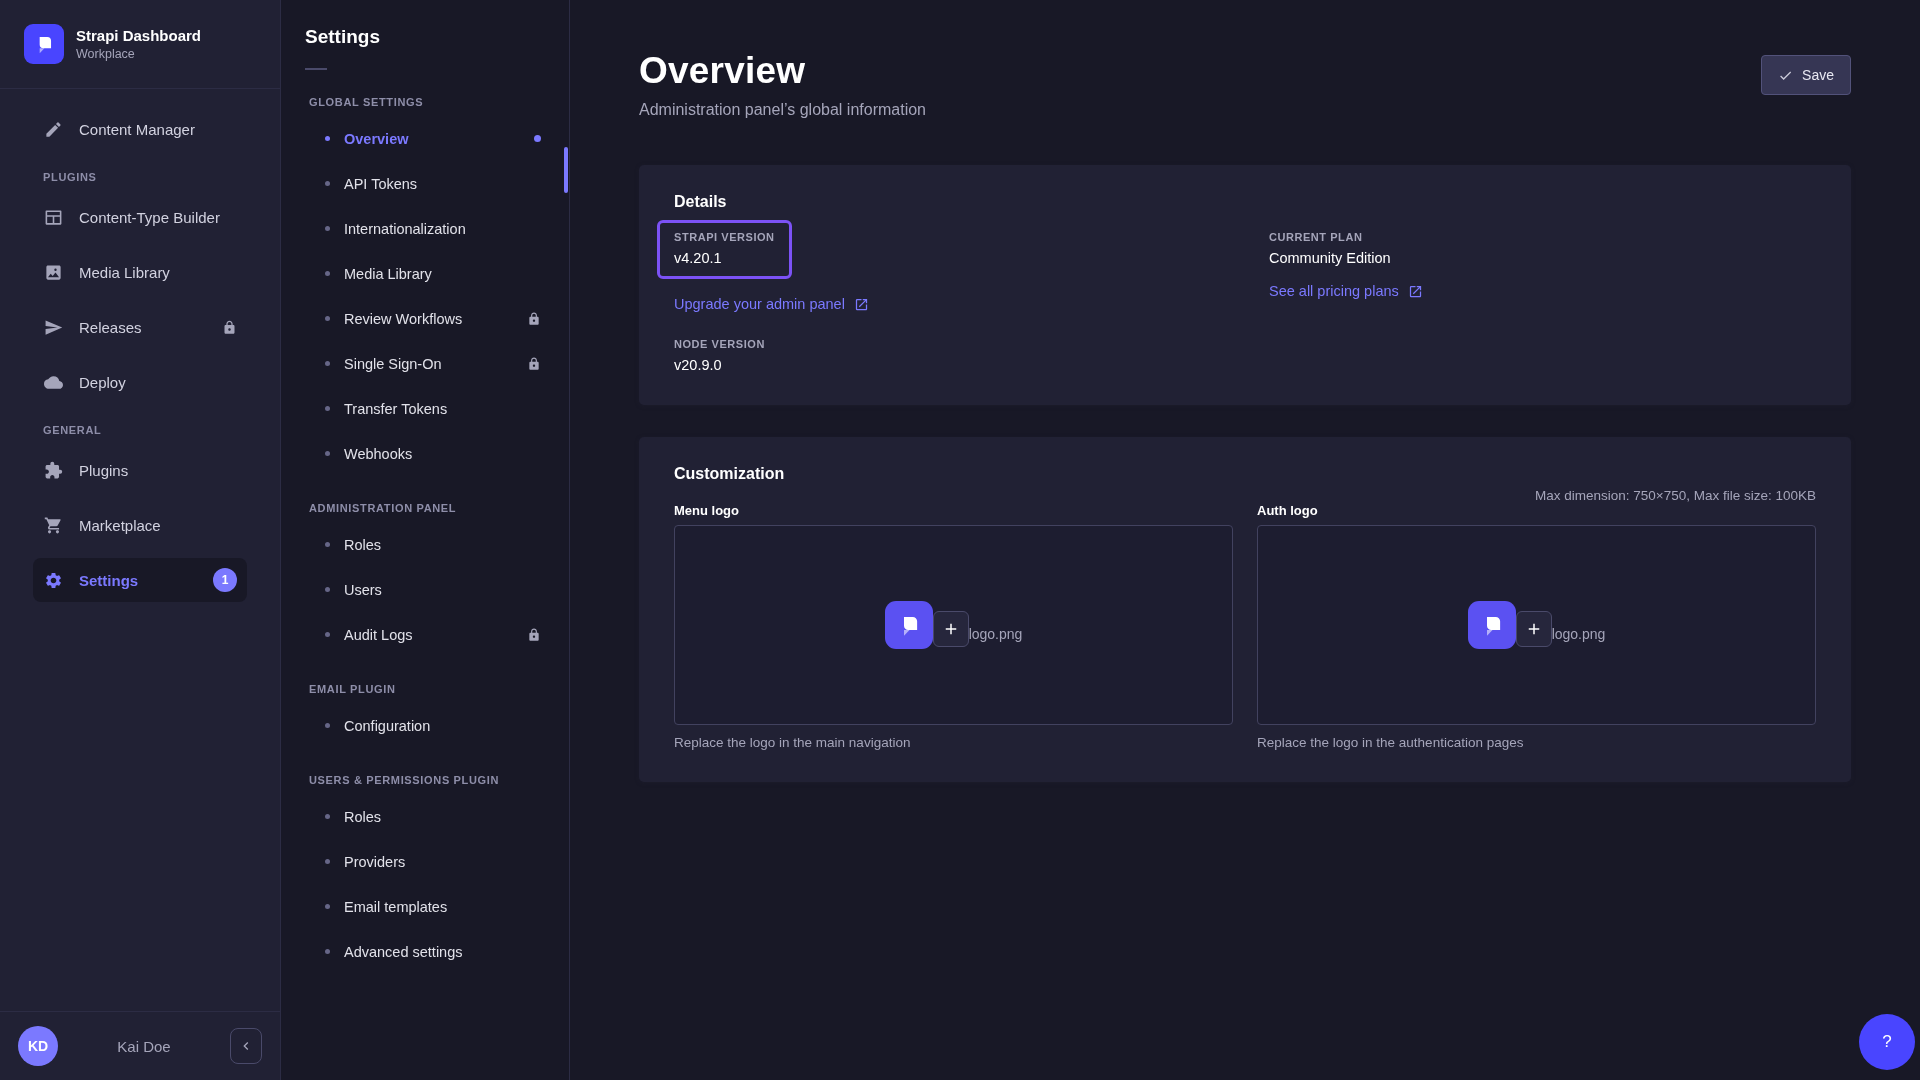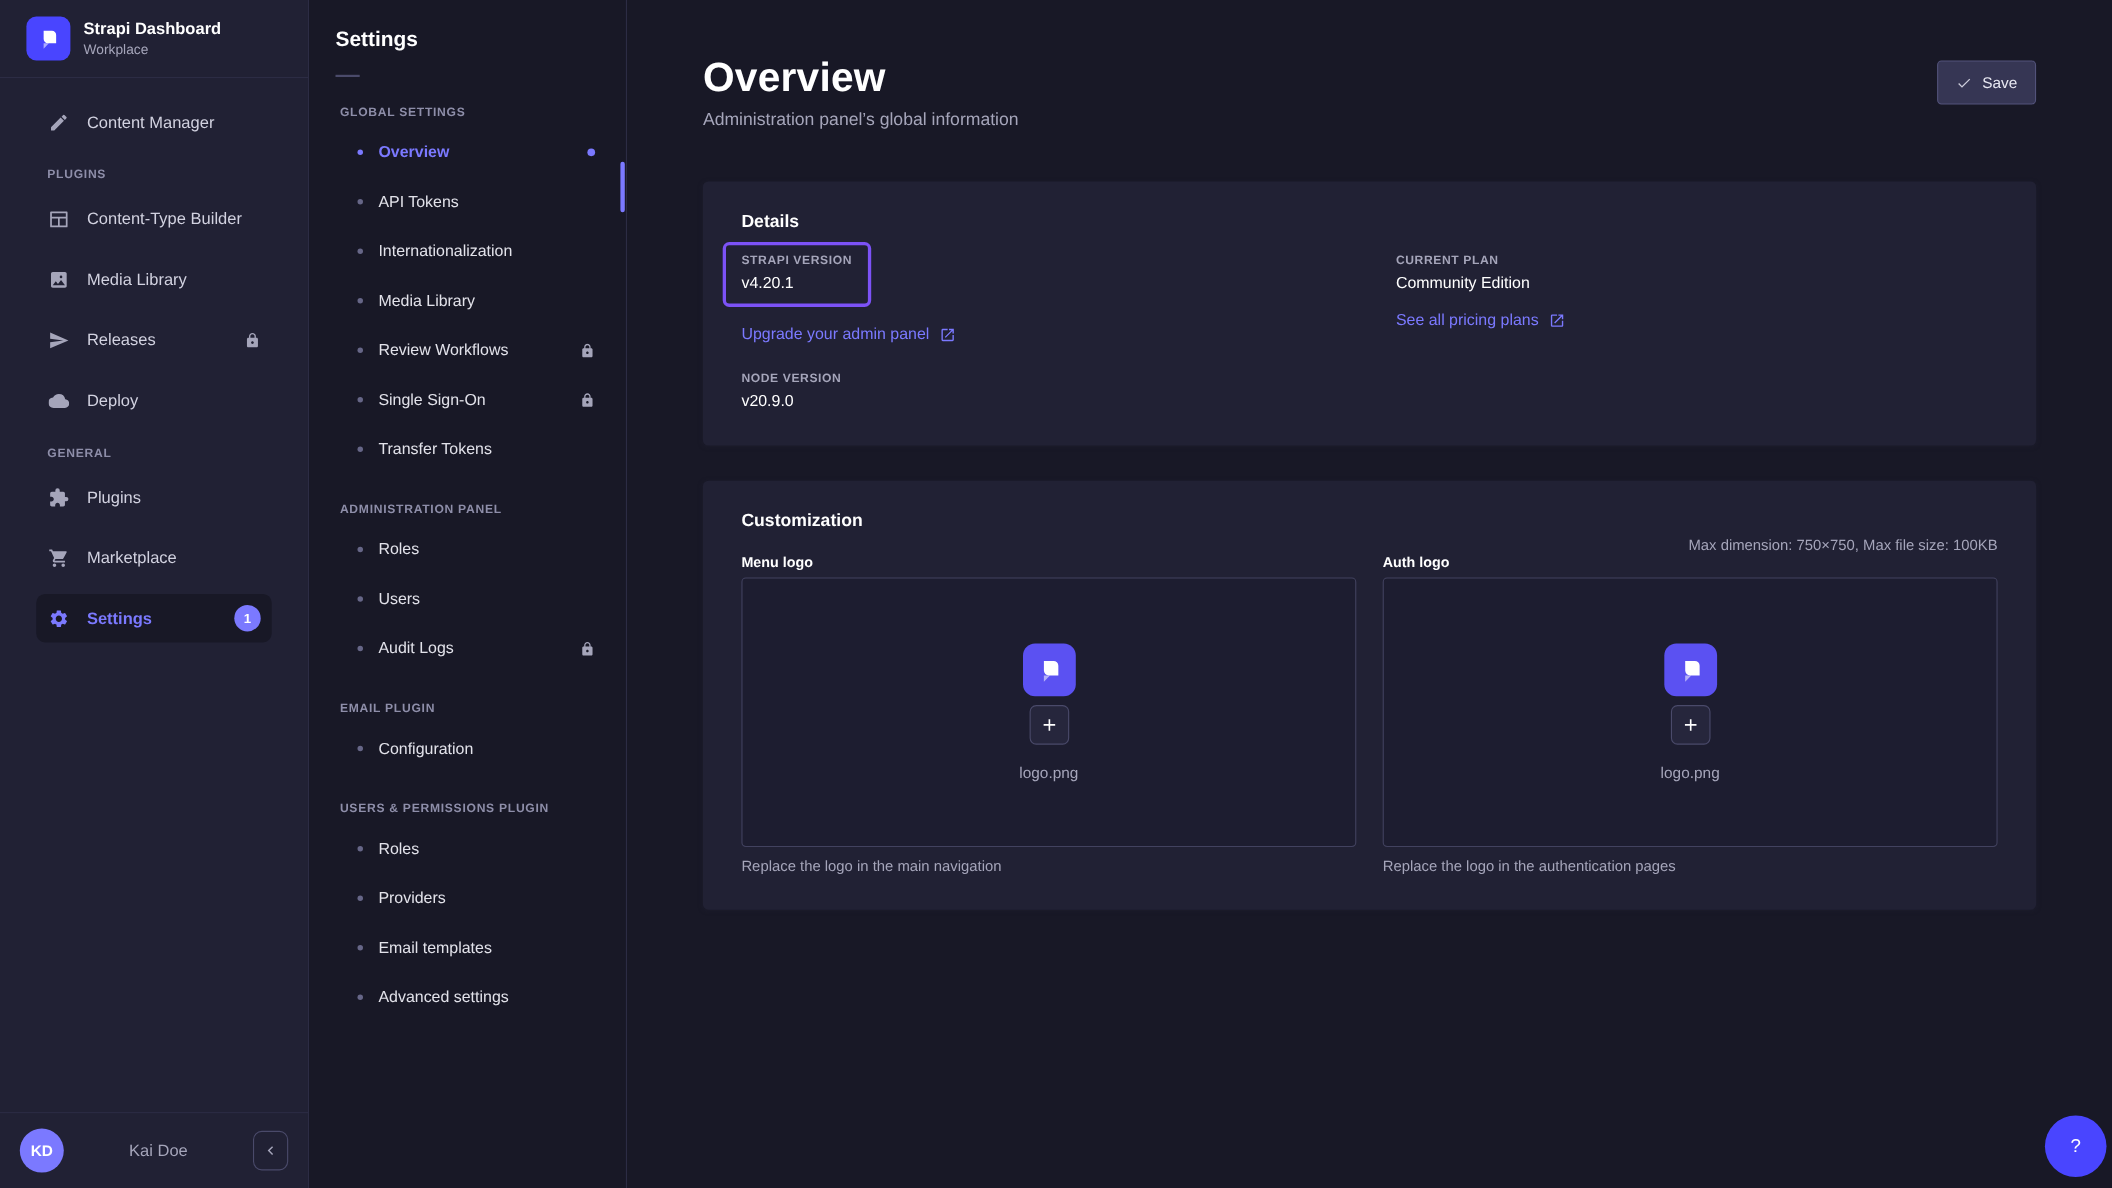--- a/index.html
+++ b/index.html
@@ -9,21 +9,21 @@
     background:#181826;
     color:#ffffff;
   }
   .app { display:flex; width:1920px; height:1080px; }
 
   
   .mainnav {
     width:281px; background:#212134; border-right:1px solid #2c2c44;
     display:flex; flex-direction:column; flex-shrink:0;
   }
-  .brand { display:flex; align-items:center; gap:12px; padding:11px 24px; height:71px; border-bottom:1px solid #2c2c44; }
+  .brand { display:flex; align-items:center; gap:12px; padding:11px 24px; height:89px; border-bottom:1px solid #2c2c44; }
   .brand-logo { width:40px; height:40px; border-radius:9px; background:#4945ff; display:flex; align-items:center; justify-content:center; flex-shrink:0; }
   .brand-title { font-size:15px; font-weight:700; color:#ffffff; line-height:1.3; }
   .brand-sub { font-size:12.5px; color:#a5a5ba; line-height:1.3; }
   .nav-scroll { flex:1; padding:18px 33px 0; }
   .nav-item {
     display:flex; align-items:center; gap:16px; height:44px; padding:0 10px;
     border-radius:8px; color:#d2d2e0; font-size:15px; margin-bottom:11px; cursor:pointer;
   }
   .nav-item .nicon { width:20px; height:20px; color:#a5a5ba; flex-shrink:0; display:flex; align-items:center; justify-content:center; }
   .nav-item.active { background:#181826; color:#7b79ff; font-weight:600; }
@@ -93,22 +93,22 @@
     text-decoration:none; margin-top:17px; cursor:pointer; width:fit-content;
   }
   .field-block { display:flex; flex-direction:column; align-items:flex-start; }
   .mt26 { margin-top:26px; }
 
   .card-custom { margin-top:32px; }
   .logo-row { display:flex; gap:24px; }
   .logo-field { flex:1; min-width:0; }
   .logo-field-label { font-size:13px; font-weight:700; color:#ffffff; margin-bottom:7px; }
   .logo-box {
-    border:1px solid #42425f; border-radius:4px; background:#1d1d30; height:245px;
-    display:flex; flex-direction:column; align-items:center; justify-content:center;
+    border:1px solid #42425f; border-radius:4px; background:#1d1d30; height:200px;
+    display:flex; flex-direction:row; align-items:center; justify-content:center;
   }
   .strapi-tile { width:48px; height:48px; border-radius:11px; background:#5b51f2; display:flex; align-items:center; justify-content:center; }
   .plus-btn {
     width:36px; height:36px; margin-top:8px; border:1px solid #4a4a6a; border-radius:6px;
     background:#26263c; color:#ffffff; display:flex; align-items:center; justify-content:center; cursor:pointer;
   }
   .logo-filename { font-size:14px; color:#a5a5ba; margin-top:17px; }
   .logo-caption { font-size:13.5px; color:#a5a5ba; margin-top:10px; }
 
   .help-btn {
@@ -302,20 +302,24 @@
     <div class="subnav-item">
       <span class="bullet"></span>
       <span>Single Sign-On</span>
       <svg class="lock">
           <use href="#i-lock"></use>
         </svg>
     </div>
     <div class="subnav-item">
       <span class="bullet"></span>
       <span>Transfer Tokens</span>
+    </div>
+    <div class="subnav-item">
+      <span class="bullet"></span>
+      <span>Webhooks</span>
     </div>
 
     <div class="subnav-section-label">ADMINISTRATION PANEL</div>
     <div class="subnav-item">
       <span class="bullet"></span>
       <span>Roles</span>
     </div>
     <div class="subnav-item">
       <span class="bullet"></span>
       <span>Users</span>

